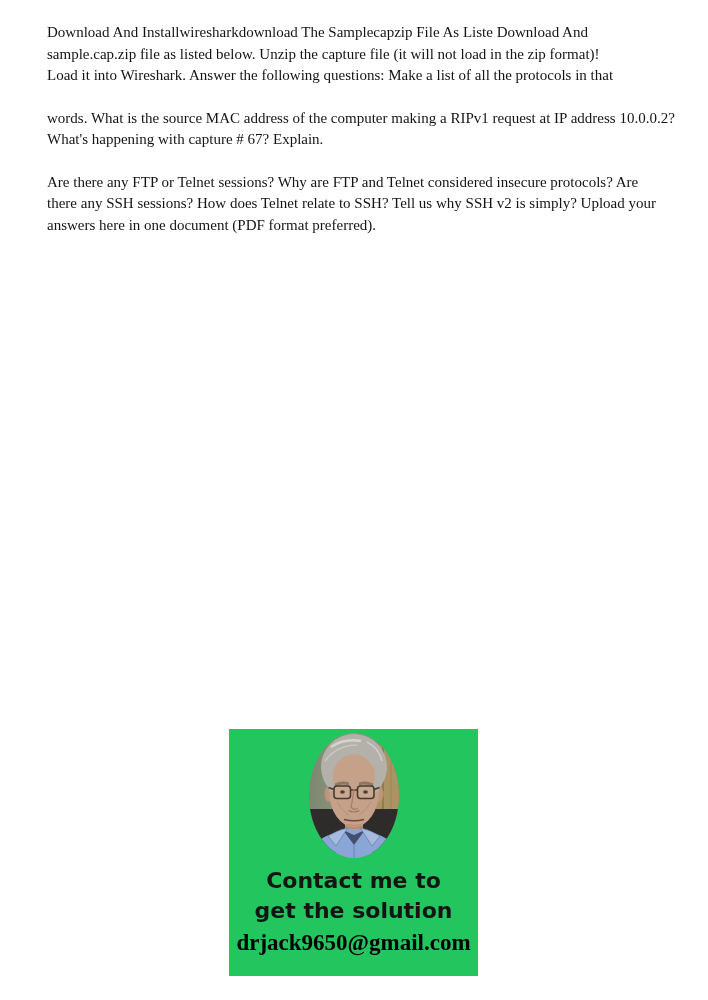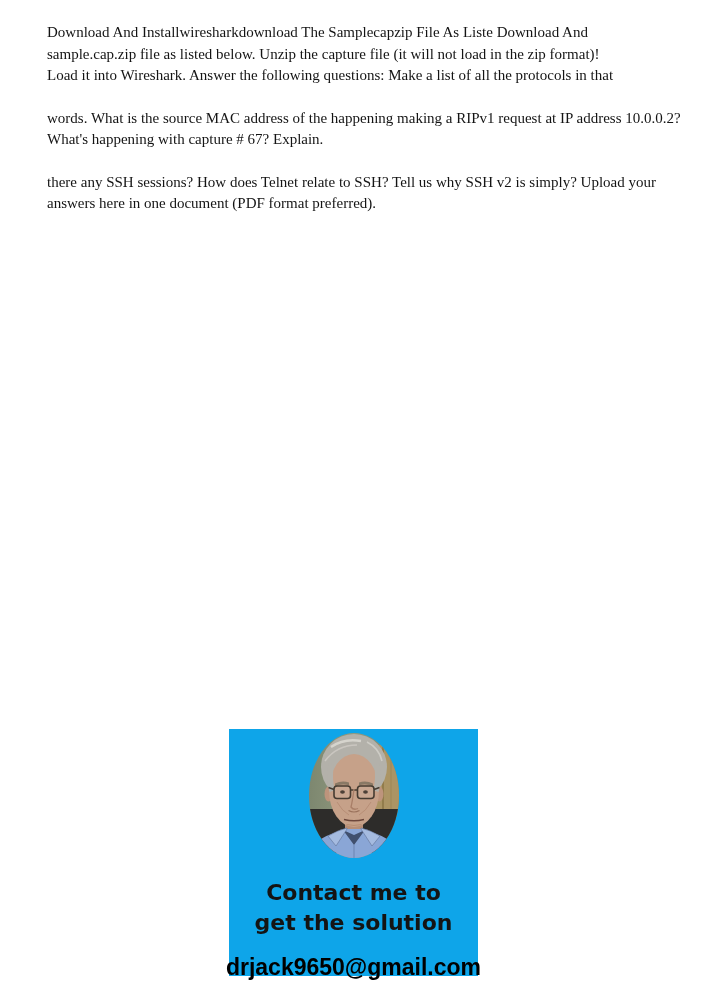--- a/index.html
+++ b/index.html
@@ -48,48 +48,49 @@
     margin-top: 8px;
     font-family: "DejaVu Sans", sans-serif;
     font-weight: 700;
     font-size: 22px;
     line-height: 30px;
     color: #141414;
     text-align: center;
   }
   .card-email {
     margin-top: 3px;
-    font-family: Liberation Sans, sans-serif;
+    font-family: Liberation Serif, serif;
     font-weight: 700;
     font-size: 23px;
     line-height: 28px;
     color: #000000;
     text-align: center;
   }
 </style>
 </head>
 <body style="background: rgb(255, 255, 255);">
 
 <div class="doc-text">
   <p>
     <span class="line">Download And Installwiresharkdownload The Samplecapzip File As Liste Download And</span>
     <span class="line">sample.cap.zip file as listed below. Unzip the capture file (it will not load in the zip format)!</span>
     <span class="line">Load it into Wireshark. Answer the following questions: Make a list of all the protocols in that</span>
   </p>
   <p>
-    <span class="line">words. What is the source MAC address of the happening making a RIPv1 request at IP address 10.0.0.2?</span>
+    <span class="line">words. What is the source MAC address of the computer making a RIPv1 request at IP address 10.0.0.2?</span>
     <span class="line">What's happening with capture # 67? Explain.</span>
   </p>
   <p>
+    <span class="line">Are there any FTP or Telnet sessions? Why are FTP and Telnet considered insecure protocols? Are</span>
     <span class="line">there any SSH sessions? How does Telnet relate to SSH? Tell us why SSH v2 is simply? Upload your</span>
     <span class="line">answers here in one document (PDF format preferred).</span>
   </p>
 </div>
 
-<div class="contact-card" style="background: #0ea5e9; gap: 12px;">
+<div class="contact-card" style="background: #22c55e;">
   <div class="photo-oval">
     <svg viewBox="0 0 90 125" width="90" height="125">
       <defs>
         <linearGradient id="bgGrad" x1="0" y1="0" x2="1" y2="0">
           <stop offset="0" stop-color="#7d876f"></stop>
           <stop offset="0.5" stop-color="#919a80"></stop>
           <stop offset="1" stop-color="#7b846d"></stop>
         </linearGradient>
       </defs>
 

